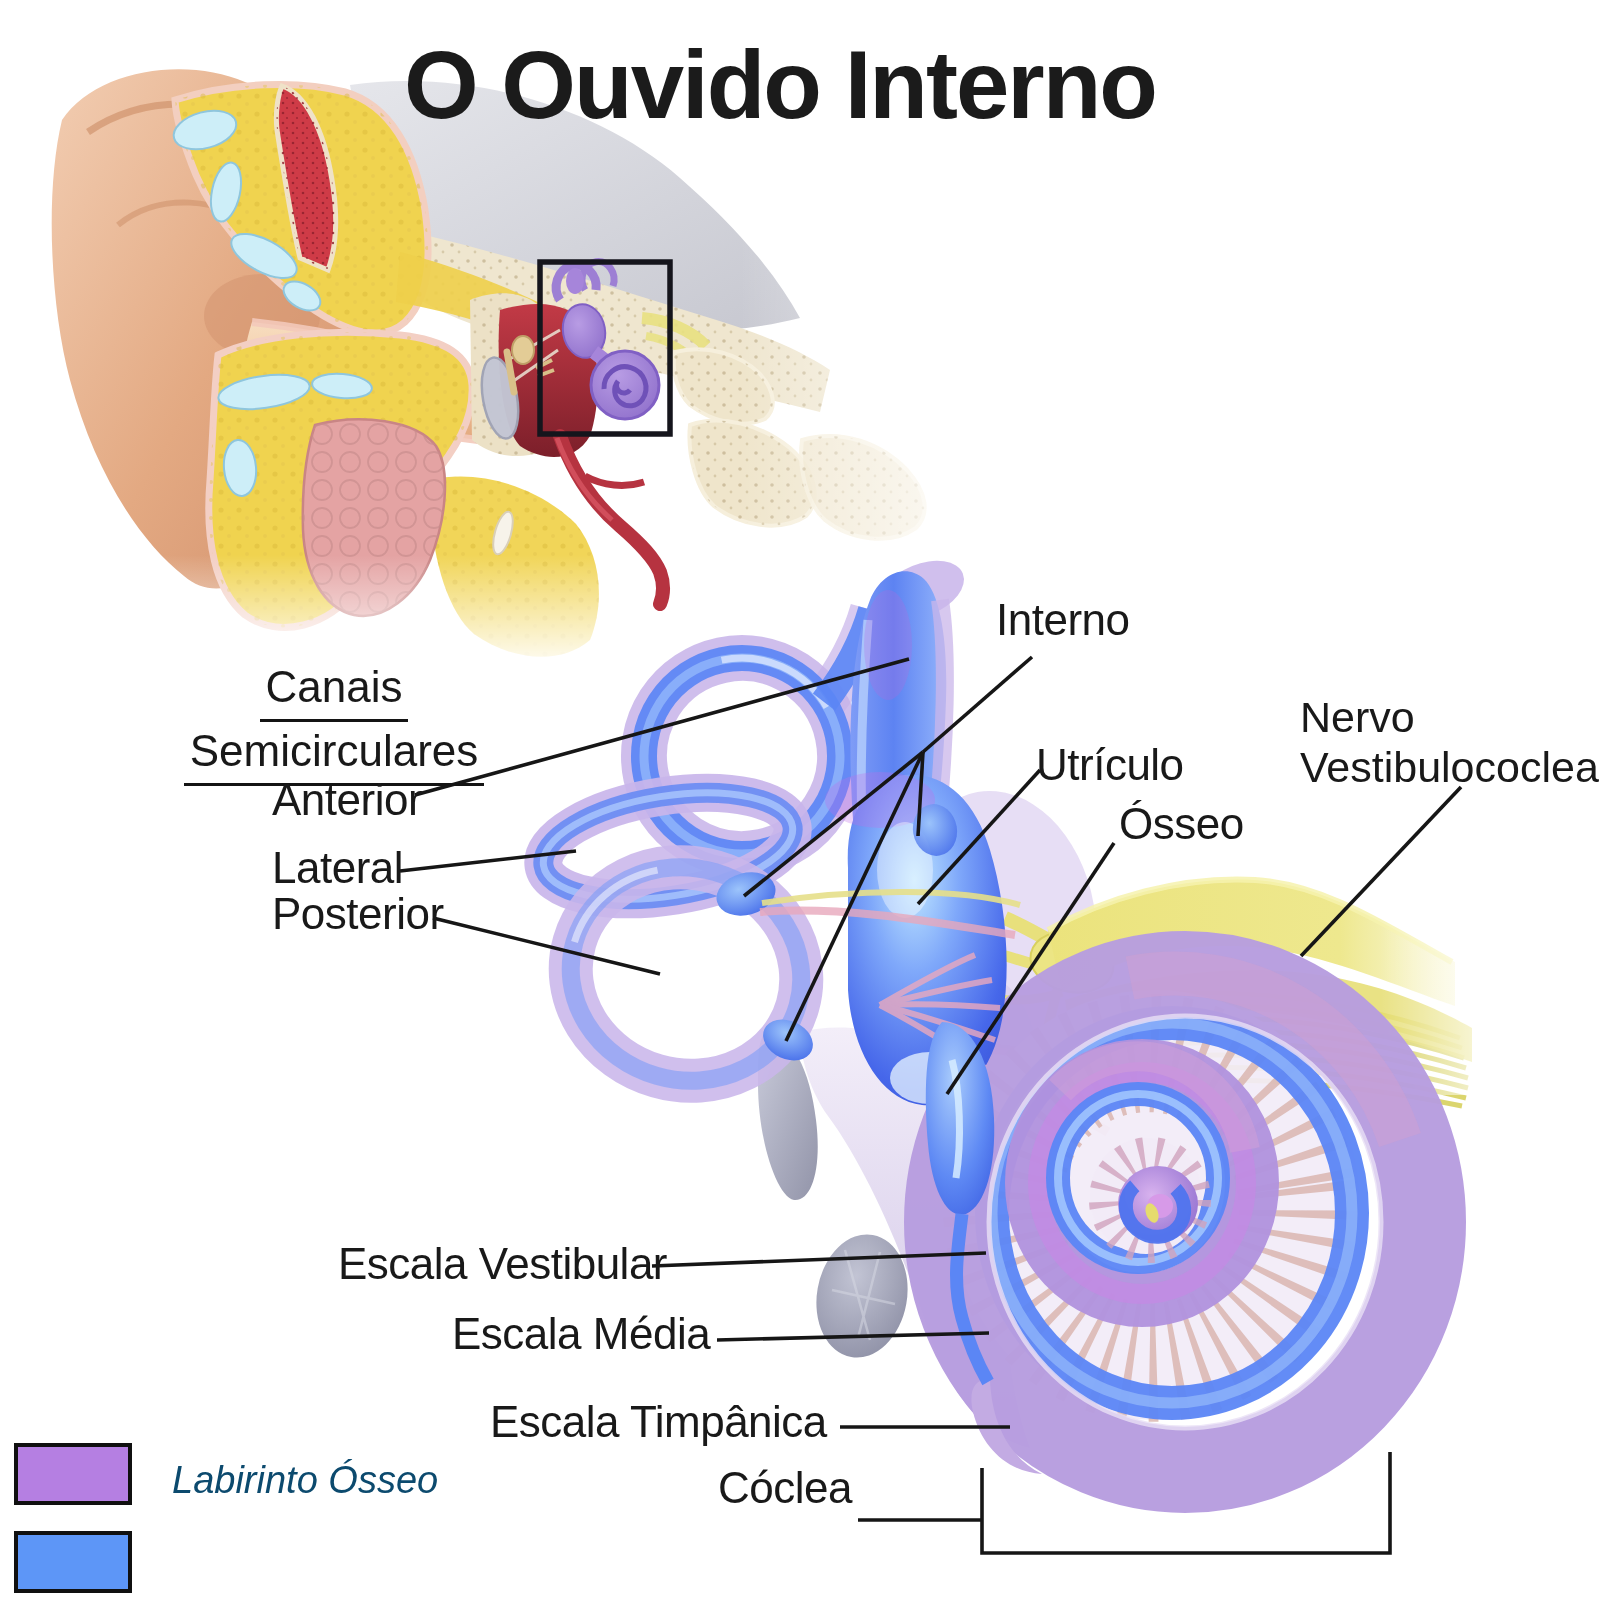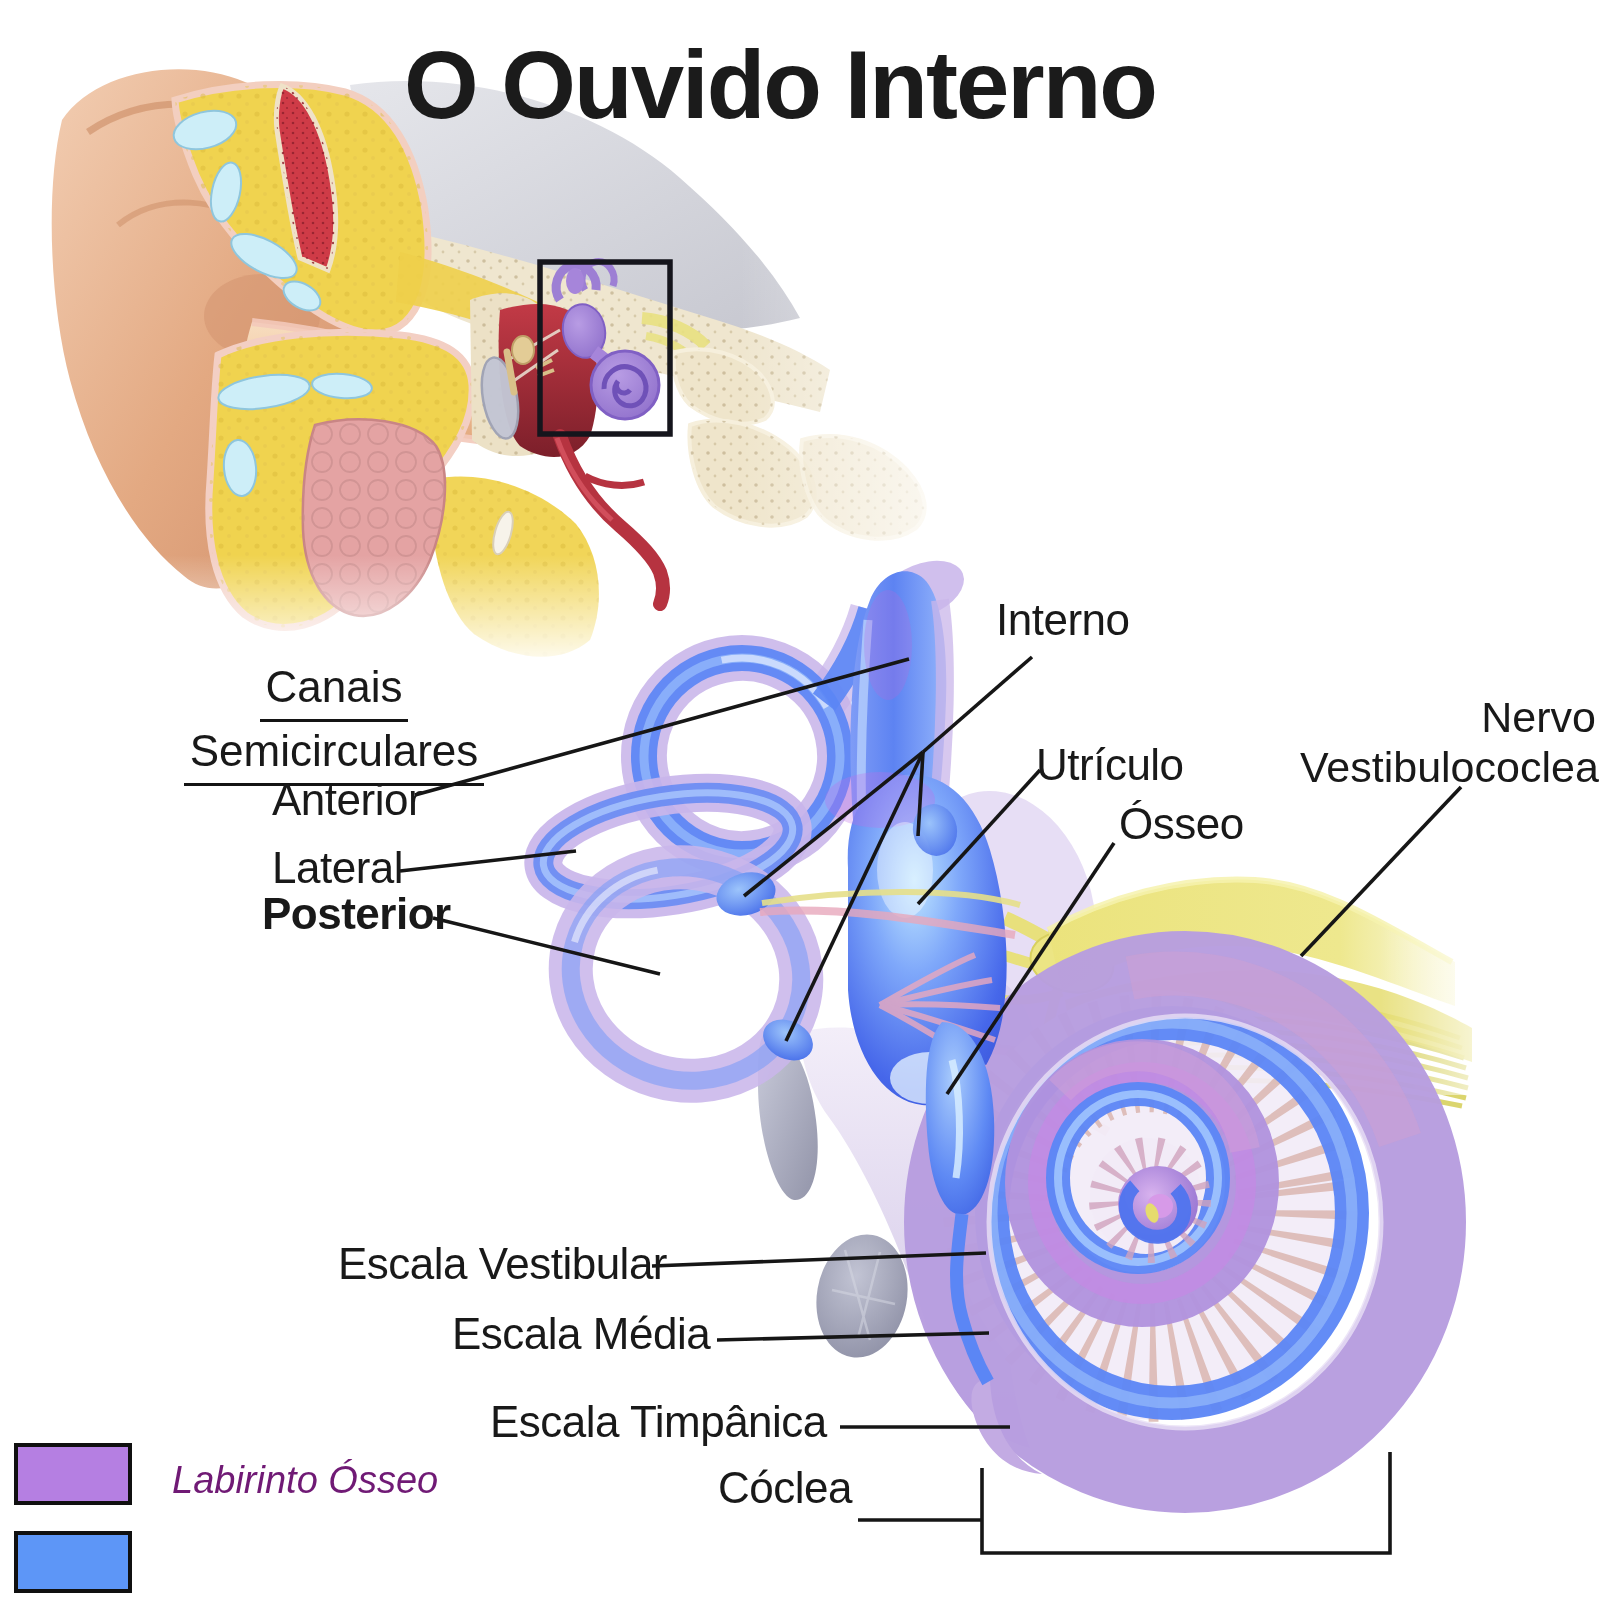--- a/index.html
+++ b/index.html
@@ -4,22 +4,22 @@
 <style>
   html,body{margin:0;padding:0;background:#fff;}
   #stage{position:relative;width:1600px;height:1600px;background:#ffffff;overflow:hidden;
          font-family:"Liberation Sans",sans-serif;}
   #art{position:absolute;left:0;top:0;}
   .t{position:absolute;color:#191919;white-space:nowrap;line-height:1.1;}
   .title{font-size:96px;font-weight:700;letter-spacing:-2px;color:#1b1b1b;}
   .lbl{font-size:44px;letter-spacing:-0.5px;}
   .heading{font-size:44px;text-align:center;line-height:58px;}
   .heading span{display:inline-block;border-bottom:3px solid #141414;padding:0 6px 3px 6px;}
-  .nervo{font-size:43px;text-align:right;line-height:50px;}
-  .legend-label{font-size:38px;font-style:italic;color:#701a75;}
+  .nervo{font-size:43px;text-align:left;line-height:50px;}
+  .legend-label{font-size:38px;font-style:italic;color:#0c4a6e;}
   .swatch{position:absolute;width:118px;height:62px;border:4px solid #101010;box-sizing:border-box;}
 </style>
 </head>
 <body>
 
 <div id="stage">
 
 <svg id="art" width="1600" height="1600" viewBox="0 0 1600 1600">
 <defs>
   <linearGradient id="gFlesh" x1="0" y1="0" x2="1" y2="1">
@@ -323,21 +323,21 @@
 
 <div class="t heading" style="top:658px;left:174px;width:320px;">
   <span>Canais</span><br>
   <span>Semicirculares</span>
 </div>
 
 <div class="t title" style="top:32px;left:780px;transform:translateX(-50%);">O Ouvido Interno</div>
 
 <div class="t lbl" style="top:776px;left:272px;">Anterior</div>
 <div class="t lbl" style="top:844px;left:272px;">Lateral</div>
-<div class="t lbl" style="top:890px;left:262px;font-weight:bold;">Posterior</div>
+<div class="t lbl" style="top:890px;left:272px;">Posterior</div>
 
 <div class="t lbl" style="top:596px;left:996px;">Interno</div>
 <div class="t lbl" style="top:713px;left:1036px;margin-top:28px;">Utrículo</div>
 <div class="t lbl" style="top:800px;left:1119px;">Ósseo</div>
 
 <div class="t nervo" style="top:692px;left:1300px;width:296px;">
   <span>Nervo</span><br>
   <span>Vestibulococlear</span>
 </div>
 

